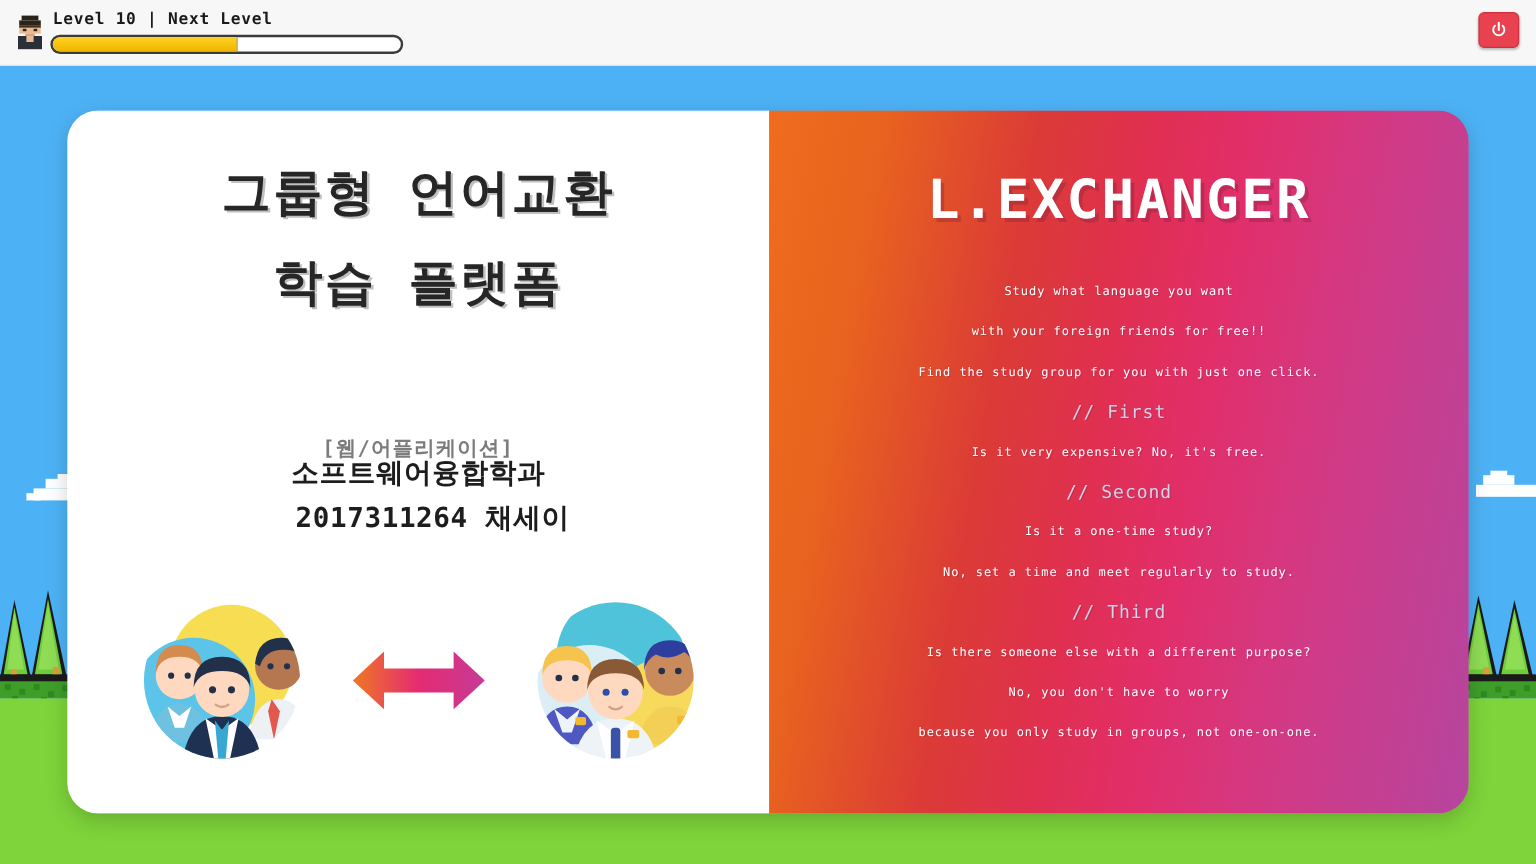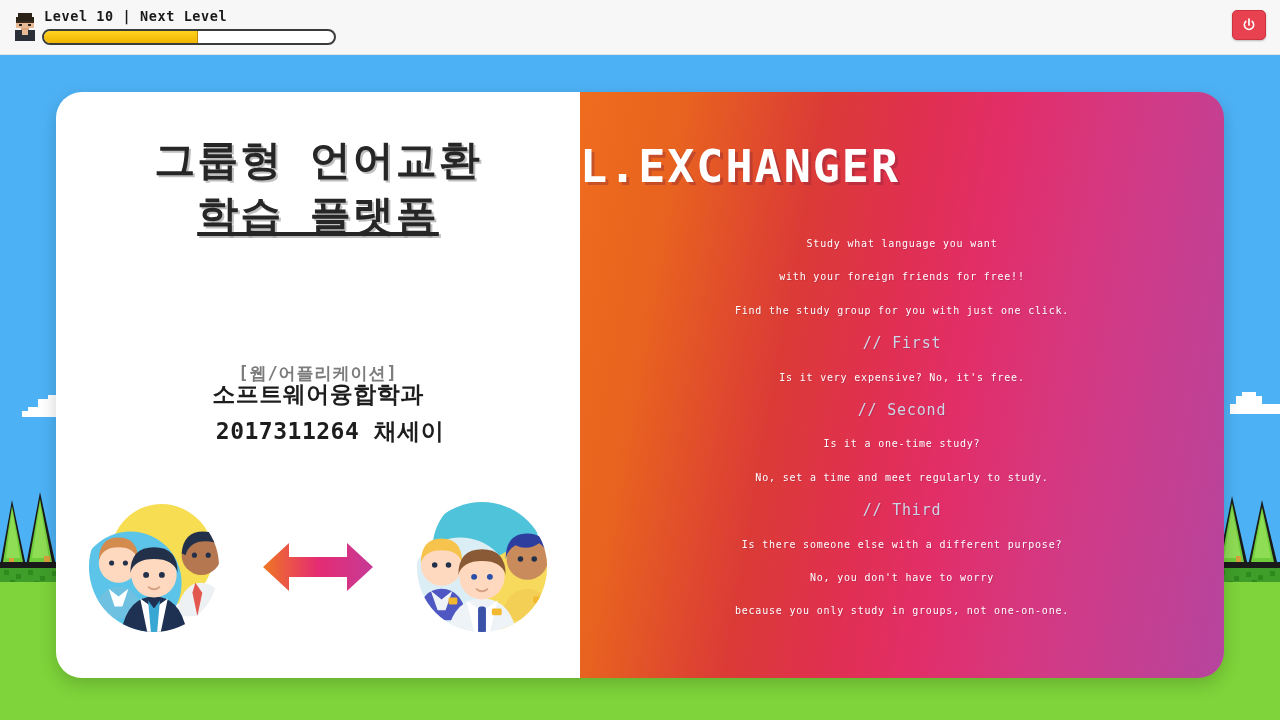--- a/index.html
+++ b/index.html
@@ -95,21 +95,21 @@
     left: 56px; top: 92px;
     width: 1168px; height: 586px;
     border-radius: 26px;
     overflow: hidden;
     display: flex;
     box-shadow: 0 6px 18px rgba(0,0,0,.18);
     z-index: 20;
   }
 
   #left-panel {
-    width: 524px; height: 100%;
+    width: 585px; height: 100%;
     background: #ffffff;
     position: relative;
   }
 
   #right-panel {
     flex: 1; height: 100%;
     background: linear-gradient(100deg,
         #ef6c1e 0%,
         #e8631f 14%,
         #db3b36 33%,
@@ -127,21 +127,21 @@
   }
   .big-title {
     font-family: "DejaVu Sans Mono", monospace;
     font-size: 41px;
     font-weight: bold;
     color: #262626;
     letter-spacing: 2px;
     line-height: 1.0;
     text-shadow: 2px 2px 0 rgba(140,140,140,.55);
   }
-  .big-title + .big-title { margin-top: 14px; text-decoration: underline; }
+  .big-title + .big-title { margin-top: 34px; }
 
   #subtitle {
     position: absolute; left: 0; top: 230px; width: 100%;
     text-align: center;
     font-family: "DejaVu Sans Mono", monospace;
     font-size: 17px;
     font-weight: bold;
     color: #7c7c7c;
     letter-spacing: 1px;
     margin-top: 40px;
@@ -164,20 +164,21 @@
     width: 100%; height: 150px;
     display: flex; align-items: center; justify-content: center;
     gap: 40px;
   }
   .group-illus { width: 138px; height: 138px; }
   .arrow-wrap  { width: 110px; height: 64px; }
 
   
   #brand {
     position: absolute; left: 0; top: 48px; width: 100%;
+    text-align: center;
     font-family: "DejaVu Sans Mono", monospace;
     font-size: 45px;
     font-weight: bold;
     color: #ffffff;
     letter-spacing: 2px;
     text-shadow: 3px 3px 0 rgba(120,30,60,.32);
   }
 
   #copy {
     position: absolute; left: 0; top: 135px; width: 100%;

